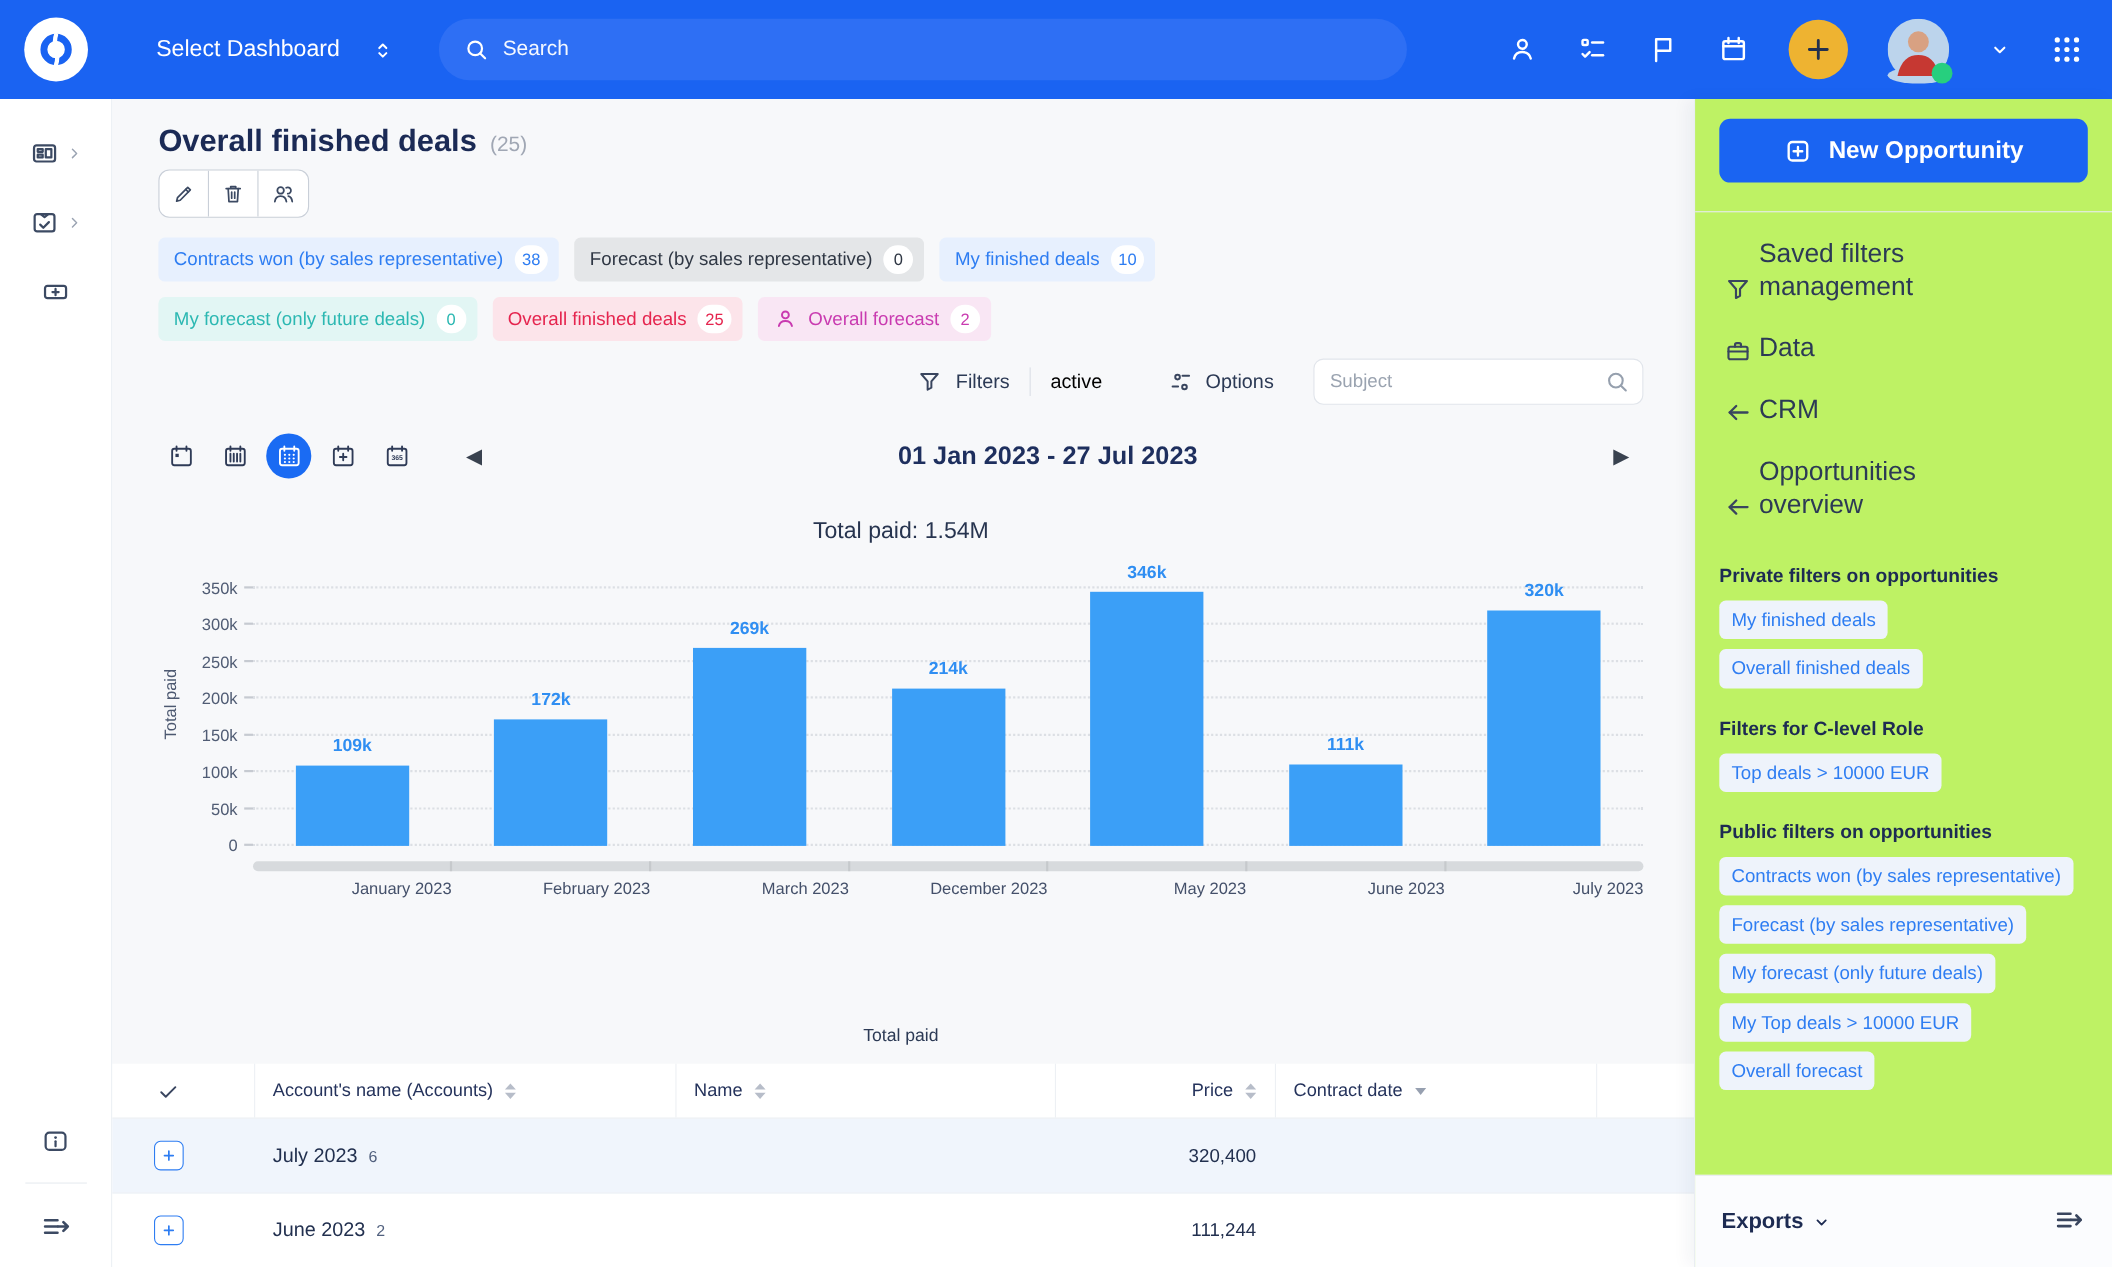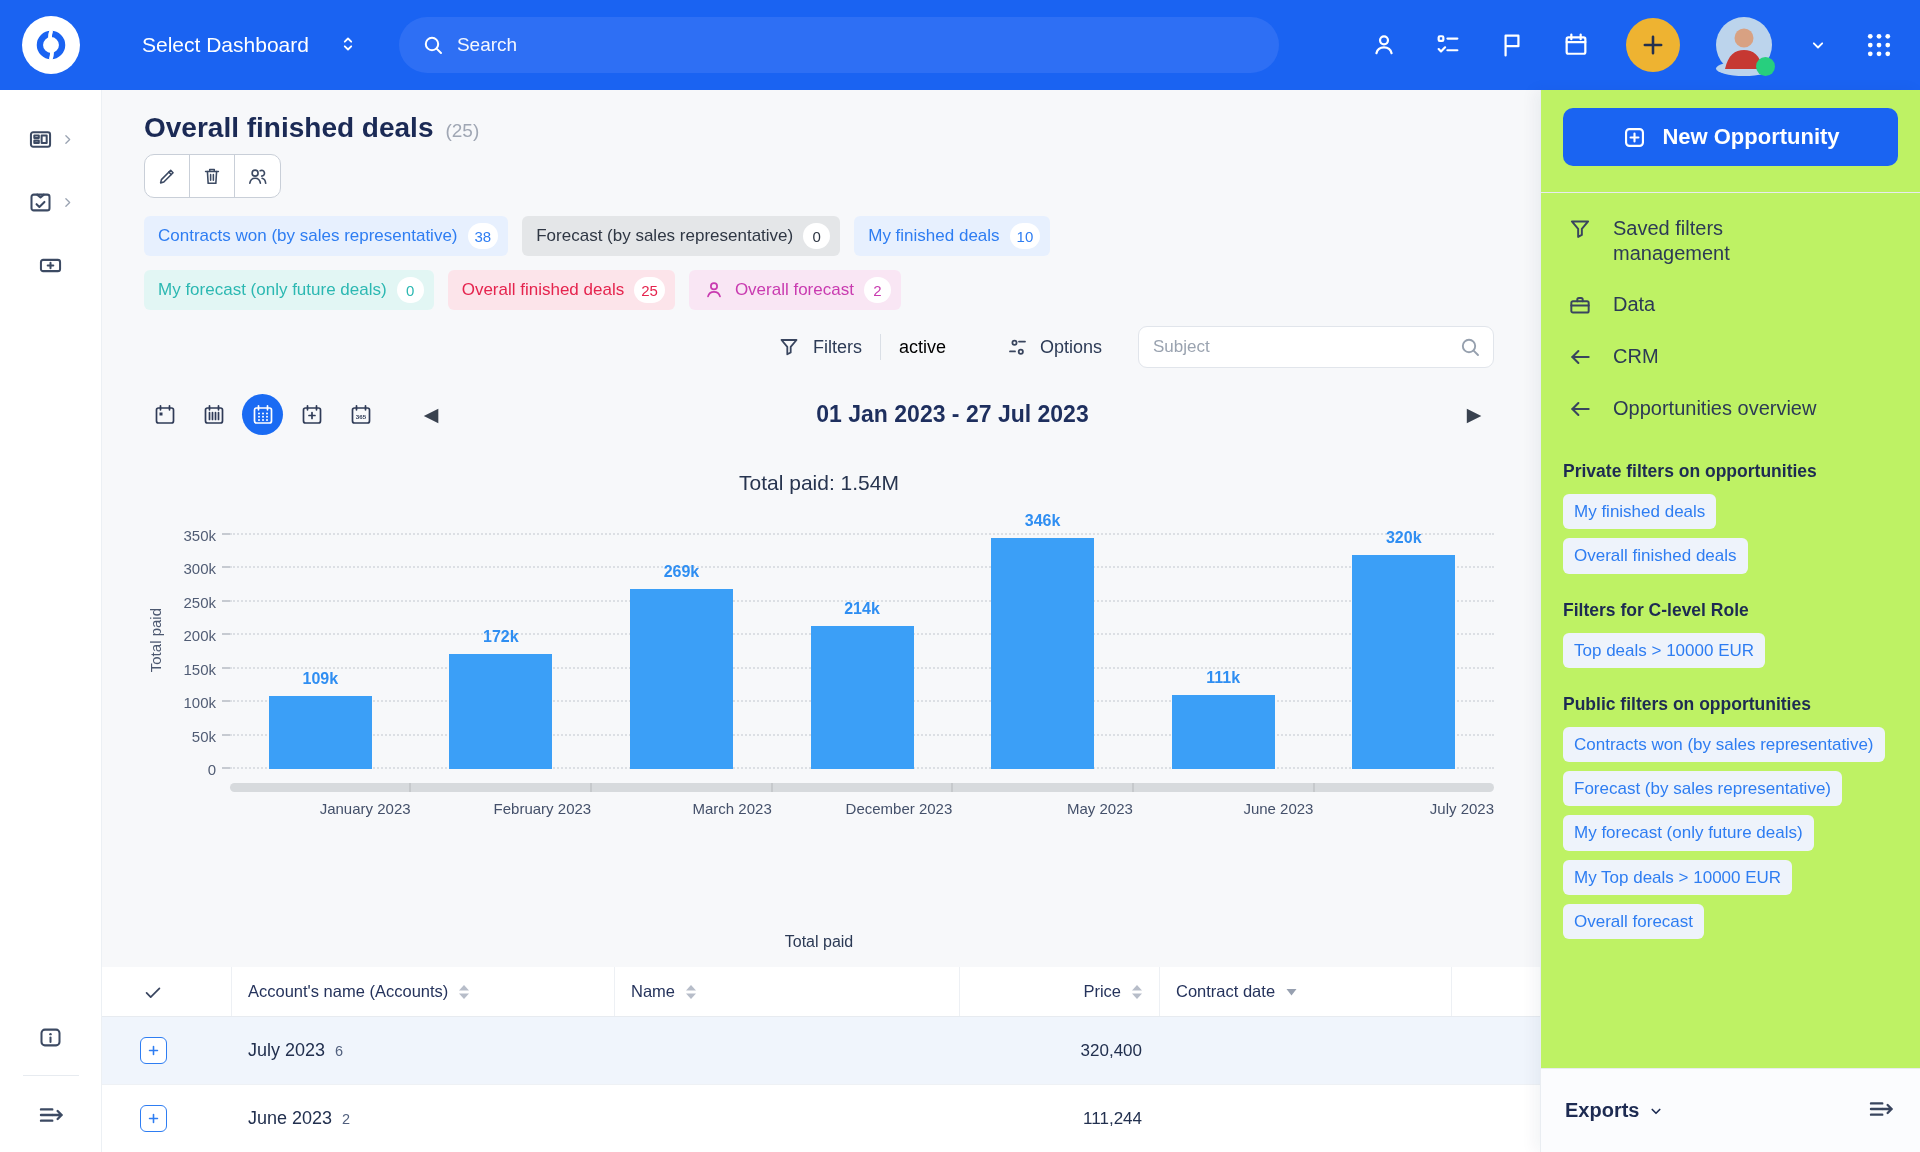--- a/index.html
+++ b/index.html
@@ -7,21 +7,21 @@
               font-family:"Liberation Sans", sans-serif; }
   button { font-family:inherit; background:none; border:none; cursor:pointer; }
   input { font-family:inherit; outline:none; }
 
   
   .topbar { height:90px; background:#1a63f2; display:flex; align-items:center; }
   .logo-wrap { width:102px; display:flex; justify-content:center; }
   .logo { width:58px; height:58px; border-radius:50%; background:#fff;
           display:flex; align-items:center; justify-content:center; }
   .select-dash { color:#fff; font-size:21px; margin-left:40px; display:flex;
-                 align-items:flex-start; gap:28px; }
+                 align-items:flex-end; gap:28px; }
   .search-pill { margin-left:40px; width:880px; height:56px; border-radius:28px;
                  background:#2e6ff4; display:flex; align-items:center; padding:0 22px; gap:12px; color:#fff; }
   .search-pill input { flex:1; background:transparent; border:0; color:#fff; font-size:19px; }
   .search-pill input::placeholder { color:#fff; opacity:.95; }
   .topbar-icons { margin-left:auto; display:flex; align-items:center; gap:36px;
                   color:#fff; padding-right:26px; }
   .tb-btn { color:#fff; display:flex; align-items:center; }
   .plus-btn { width:54px; height:54px; border-radius:50%; background:#eeb331;
               color:#23304e; display:flex; align-items:center; justify-content:center; }
   .avatar { width:56px; height:56px; border-radius:50%; position:relative; }
@@ -65,21 +65,21 @@
   .chip-magenta { background:#f9e6f4; color:#c93bb0; }
 
   .controls { display:flex; align-items:center; justify-content:flex-end;
               margin:16px 46px 0 42px; }
   .filters-group { display:flex; align-items:center; gap:12px; color:#2c3a55; font-size:18px; }
   .vdiv { width:1px; height:26px; background:#dadfe6; margin:0 18px; }
   .active-link { color:#000000; font-size:18px; }
   .options-group { display:flex; align-items:center; gap:10px; color:#2c3a55;
                    font-size:18px; margin-left:60px; }
   .subject-wrap { position:relative; margin-left:36px; }
-  .subject-wrap input { width:356px; height:42px; background:#fff; border:1px solid #e1e5eb;
+  .subject-wrap input { width:300px; height:42px; background:#fff; border:1px solid #e1e5eb;
                         border-radius:9px; padding:0 44px 0 14px; font-size:17px; color:#2c3a55; }
   .subject-wrap input::placeholder { color:#9aa3b0; }
   .subject-icon { position:absolute; right:12px; top:9px; color:#96a0ae; }
 
   .datebar { display:flex; align-items:center; margin:26px 46px 0 42px; }
   .cal-group { display:flex; gap:8px; }
   .cal-btn { width:41px; height:41px; display:flex; align-items:center;
              justify-content:center; color:#2f3b57; border-radius:50%; }
   .cal-btn.selected { background:#1a6bf3; color:#fff; }
   .nav-arrow { font-size:19px; color:#39424f; width:40px; }
@@ -131,22 +131,22 @@
 
   
   .rpanel { width:380px; flex:none; background:#bef264; border-left:1px solid #e9edf2;
             box-shadow:-6px 0 14px rgba(20,40,80,.05); position:relative;
             padding:18px 22px 0; }
   .new-opp { width:100%; height:58px; background:#1a64f2; border-radius:10px; color:#fff;
              font-size:22px; font-weight:700; display:flex; align-items:center;
              justify-content:center; gap:14px; }
   .rp-divider { height:1px; background:#e8ebf0; margin:26px -22px 0; }
   .menu { margin-top:10px; }
-  .menu-item { display:flex; align-items:flex-start; gap:20px; padding:13px 4px;
-               font-size:20px; color:#2c3a55; width:100%; text-align:left; }
+  .menu-item { display:flex; align-items:flex-end; gap:6px; padding:13px 4px;
+               font-size:24px; color:#2c3a55; width:100%; text-align:left; }
   .menu-item .mi-icon { color:#39455e; flex:none; display:flex; }
   .menu-item .mi-label { max-width:220px; line-height:1.25; }
   .rp-section-h { font-size:17.5px; font-weight:700; color:#1d2b52; margin:26px 0 12px; }
   .rp-linkrow { margin-bottom:9px; }
   .rp-link { display:inline-block; background:#eef3fb; color:#2e7df2; font-size:17px;
              padding:7px 11px; border-radius:6px; max-width:330px; text-align:left; line-height:1.25; }
   .rp-bottom { position:absolute; left:0; right:0; bottom:0; height:84px;
                border-top:1px solid #e8ebf0; display:flex; align-items:center;
                justify-content:space-between; padding:0 24px; background:#fbfcfe; }
   .exports { font-size:20px; font-weight:700; color:#1d2b52; display:flex;

